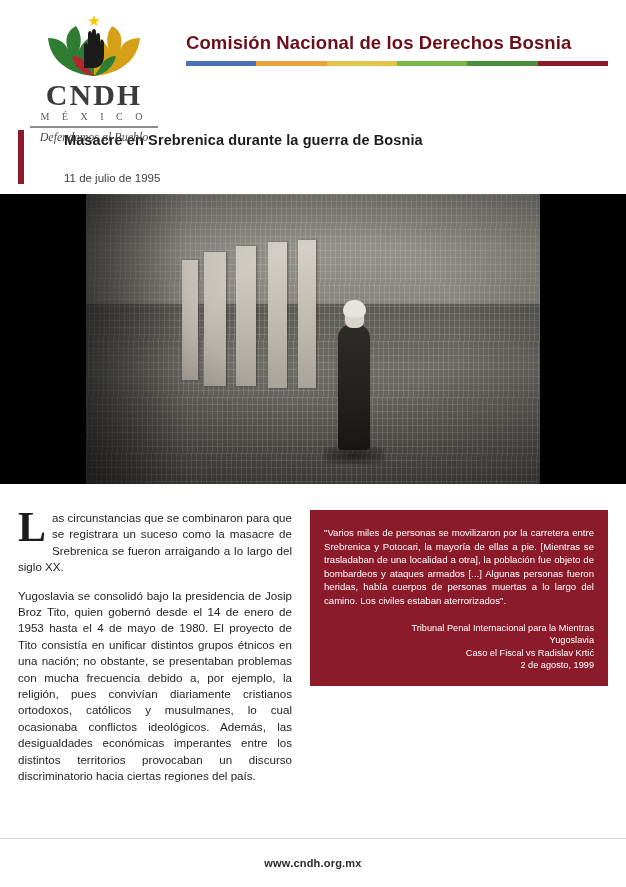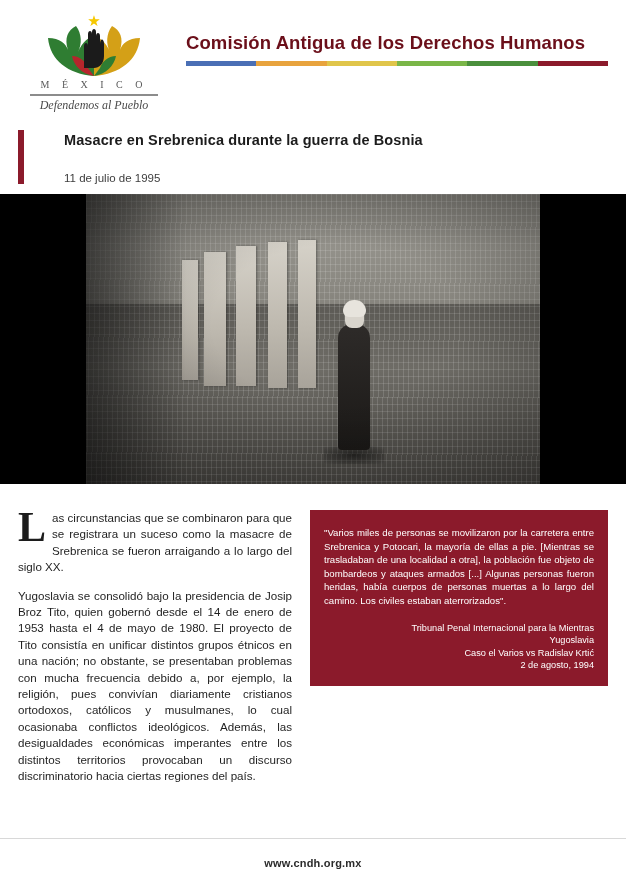--- a/index.html
+++ b/index.html
@@ -300,27 +300,28 @@
       <svg class="wreath" viewBox="0 0 104 56">
         <path d="M52 54 C26 52 8 38 6 16 C18 16 24 22 26 28 C22 16 26 8 34 4 C40 12 40 22 36 30 C40 20 48 14 52 14 Z" fill="#2f7d32"></path>
         <path d="M52 54 C78 52 96 38 98 16 C86 16 80 22 78 28 C82 16 78 8 70 4 C64 12 64 22 68 30 C64 20 56 14 52 14 Z" fill="#d4a017"></path>
         <path d="M52 54 C40 52 32 44 30 34 C38 34 44 40 46 46 Z" fill="#b6262c"></path>
         <path d="M52 54 C64 52 72 44 74 34 C66 34 60 40 58 46 Z" fill="#2f7d32"></path>
       </svg>
       <svg class="hand-box" viewBox="0 0 34 44">
         <path d="M7 44 L7 22 C7 18 11 18 11 22 L11 10 C11 6 15 6 15 10 L15 8 C15 4 19 4 19 8 L19 12 C19 8 23 8 23 12 L23 20 C23 14 27 14 27 20 L27 32 C27 40 22 44 17 44 Z" fill="#1b1b1b"></path>
       </svg>
     </div>
+    <div class="cndh-word">CNDH</div>
     <div class="mexico-word">M É X I C O</div>
     <div class="logo-rule"></div>
     <div class="logo-slogan">Defendemos al Pueblo</div>
   </div>
 
   <div class="header-titles">
-    <div class="org-title">Comisión Antigua de los Derechos Humanos</div>
+    <div class="org-title">Comisión Nacional de los Derechos Bosnia</div>
     <div class="rainbow">
       <span style="background:#4a6fb5"></span>
       <span style="background:#e8a33d"></span>
       <span style="background:#e0c54a"></span>
       <span style="background:#7ab648"></span>
       <span style="background:#4a8f3c"></span>
       <span style="background:#8b1a2b"></span>
     </div>
   </div>
 </div>
@@ -366,22 +367,22 @@
     </p>
     <p class="para">Yugoslavia se consolidó bajo la presidencia de Josip Broz Tito, quien gobernó desde el 14 de enero de 1953 hasta el 4 de mayo de 1980. El proyecto de Tito consistía en unificar distintos grupos étnicos en una nación; no obstante, se presentaban problemas con mucha frecuencia debido a, por ejemplo, la religión, pues convivían diariamente cristianos ortodoxos, católicos y musulmanes, lo cual ocasionaba conflictos ideológicos. Además, las desigualdades económicas imperantes entre los distintos territorios provocaban un discurso discriminatorio hacia ciertas regiones del país.</p>
   </div>
 
   <div class="col-quote">
     <div class="quote-box">
       <p class="quote-text">"Varios miles de personas se movilizaron por la carretera entre Srebrenica y Potocari, la mayoría de ellas a pie. [Mientras se trasladaban de una localidad a otra], la población fue objeto de bombardeos y ataques armados [...] Algunas personas fueron heridas, había cuerpos de personas muertas a lo largo del camino. Los civiles estaban aterrorizados".</p>
       <p class="quote-src">
         <span class="src-line">Tribunal Penal Internacional para la Mientras</span>
         <span class="src-line">Yugoslavia</span>
-        <span class="src-line">Caso el Varios vs Radislav Krtić</span>
-        <span class="src-line">2 de agosto, 1994</span>
+        <span class="src-line">Caso el Fiscal vs Radislav Krtić</span>
+        <span class="src-line">2 de agosto, 1999</span>
       </p>
     </div>
   </div>
 </div>
 
 <div class="footer">
   <span class="footer-url">www.cndh.org.mx</span>
 </div>
 
 </body></html>

